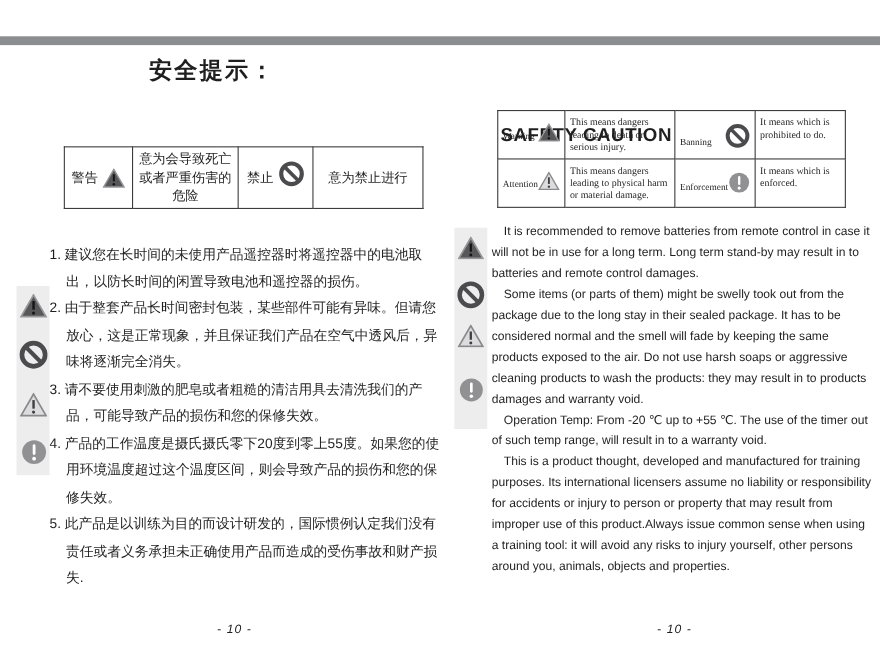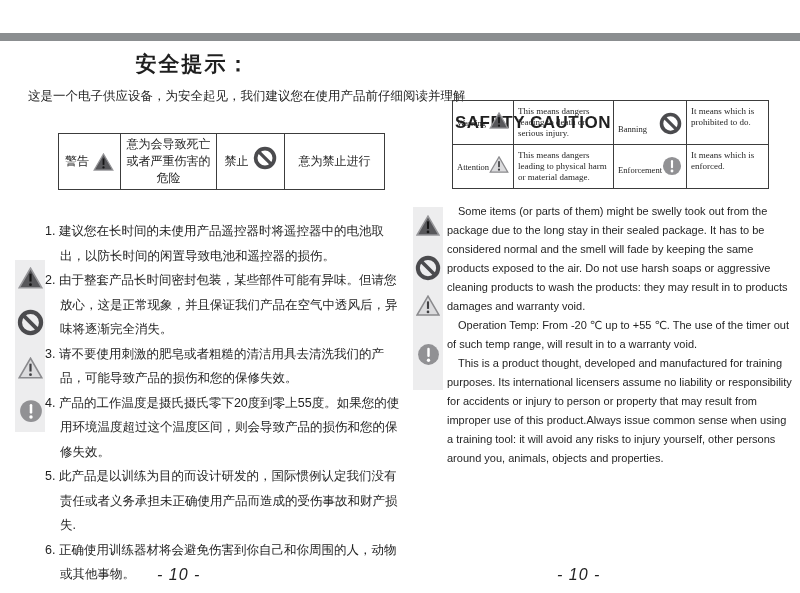--- a/index.html
+++ b/index.html
@@ -33,37 +33,36 @@
   .en-table{position:absolute;left:452px;top:100px;border-collapse:collapse;table-layout:fixed;
     font-family:"Liberation Serif","DejaVu Serif",serif;}
   .en-table td{border:1.2px solid #3c3c3c;font-size:9px;line-height:11px;
     vertical-align:top;padding:5px 4px;text-align:left;}
   .en-term{display:flex;align-items:center;justify-content:space-between;height:100%;
     padding-top:6px;box-sizing:border-box;}
   .en-term .lbl{font-size:8.5px;align-self:flex-end;}
   .en-paras{position:absolute;left:447px;top:202px;width:345px;font-size:11px;line-height:19px;}
   .en-paras p{margin:0;text-indent:11px;}
 
-  .footer{position:absolute;top:566px;width:72px;text-align:left;font-size:16px;
+  .footer{position:absolute;top:566px;width:72px;text-align:right;font-size:11px;
     font-style:italic;letter-spacing:1px;}
   .footer-left{left:157px;}
   .footer-right{left:557px;}
 
   svg{display:block;}
   .t-icon{flex:0 0 auto;}
 </style>
 </head>
 <body>
 
 <div class="top-bar"></div>
 
 <div class="cn-title">安全提示：</div>
 
 <div class="cn-intro">
-  <div class="line">这是一个电子供应设备，为安全起见，我们建议您在使用产品前仔细阅读并理解</div>
 </div>
 
 <table class="cn-table">
   <colgroup>
       <col style="width:62px">
       <col style="width:96px">
       <col style="width:68px">
       <col style="width:100px">
     </colgroup>
   <tbody>
@@ -92,21 +91,20 @@
   </tr>
 </tbody>
   </table>
 
 <div class="cn-list">
   <p class="cn-item"><span>1.</span> <span>建议您在长时间的未使用产品遥控器时将遥控器中的电池取出，以防长时间的闲置导致电池和遥控器的损伤。</span></p>
   <p class="cn-item"><span>2.</span> <span>由于整套产品长时间密封包装，某些部件可能有异味。但请您放心，这是正常现象，并且保证我们产品在空气中透风后，异味将逐渐完全消失。</span></p>
   <p class="cn-item"><span>3.</span> <span>请不要使用刺激的肥皂或者粗糙的清洁用具去清洗我们的产品，可能导致产品的损伤和您的保修失效。</span></p>
   <p class="cn-item"><span>4.</span> <span>产品的工作温度是摄氏摄氏零下20度到零上55度。如果您的使用环境温度超过这个温度区间，则会导致产品的损伤和您的保修失效。</span></p>
   <p class="cn-item"><span>5.</span> <span>此产品是以训练为目的而设计研发的，国际惯例认定我们没有责任或者义务承担未正确使用产品而造成的受伤事故和财产损失.</span></p>
-  <p class="cn-item"><span>6.</span> <span>正确使用训练器材将会避免伤害到你自己和你周围的人，动物或其他事物。</span></p>
 </div>
 
 <div class="margin-band band-left"></div>
 <svg class="m-icon" style="left:18px;top:267px" width="25" height="22" viewBox="0 0 32 28">
   <path d="M16 1.5 L30.5 26.5 L1.5 26.5 Z" fill="#57575a" stroke="#97979a" stroke-width="2"></path>
   <rect x="14.6" y="8.5" width="2.8" height="10" fill="#151515"></rect>
     <circle cx="16" cy="22.5" r="1.8" fill="#151515"></circle>
 </svg>
 <svg class="m-icon" style="left:17px;top:309px" width="27" height="27" viewBox="0 0 32 32">
   <circle cx="16" cy="16" r="12.5" fill="none" stroke="#4b4b4e" stroke-width="5"></circle>
@@ -177,20 +175,21 @@
               <circle cx="16" cy="24" r="2.3" fill="#ffffff"></circle>
       </svg>
           </span>
         </td>
     <td>It means which is enforced.</td>
   </tr>
 </tbody>
   </table>
 
 <div class="en-paras">
+  <p>It is recommended to remove batteries from remote control in case it will not be in use for a long term. Long term stand-by may result in to batteries and remote control damages.</p>
   <p>Some items (or parts of them) might be swelly took out from the package due to the long stay in their sealed package. It has to be considered normal and the smell will fade by keeping the same products exposed to the air. Do not use harsh soaps or aggressive cleaning products to wash the products: they may result in to products damages and warranty void.</p>
   <p>Operation Temp: From -20 ℃ up to +55 ℃. The use of the timer out of such temp range, will result in to a warranty void.</p>
   <p>This is a product thought, developed and manufactured for training purposes. Its international licensers assume no liability or responsibility for accidents or injury to person or property that may result from improper use of this product.Always issue common sense when using a training tool: it will avoid any risks to injury yourself, other persons around you, animals, objects and properties.</p>
 </div>
 
 <div class="margin-band band-right"></div>
 <svg class="m-icon" style="left:416px;top:215px" width="24" height="21" viewBox="0 0 32 28">
   <path d="M16 1.5 L30.5 26.5 L1.5 26.5 Z" fill="#57575a" stroke="#97979a" stroke-width="2"></path>
   <rect x="14.6" y="8.5" width="2.8" height="10" fill="#151515"></rect>
     <circle cx="16" cy="22.5" r="1.8" fill="#151515"></circle>

